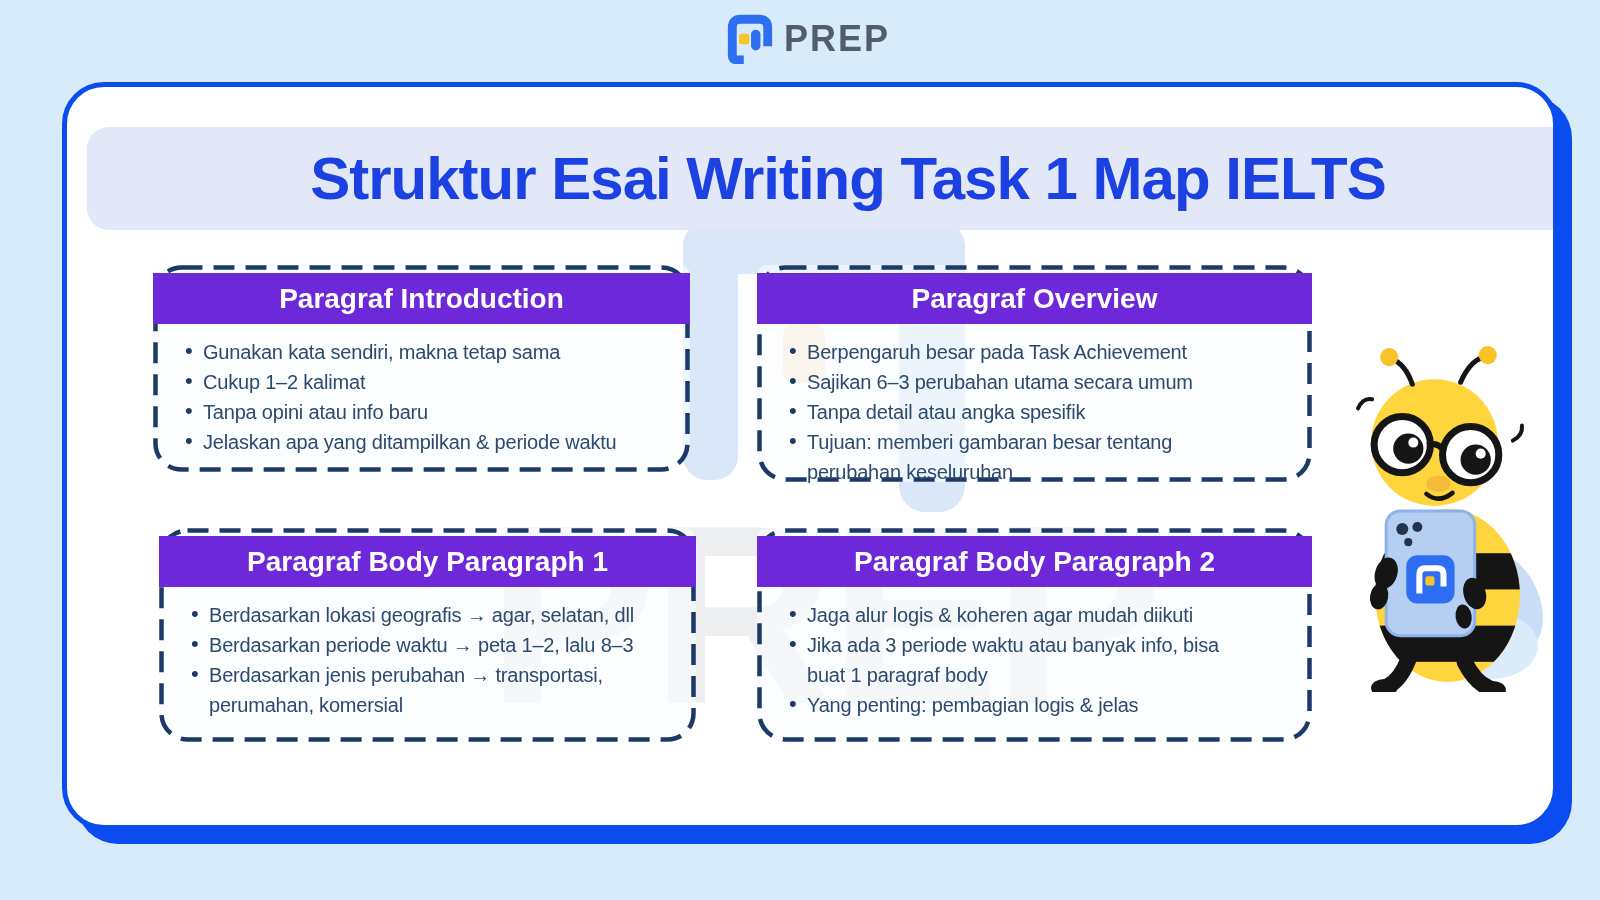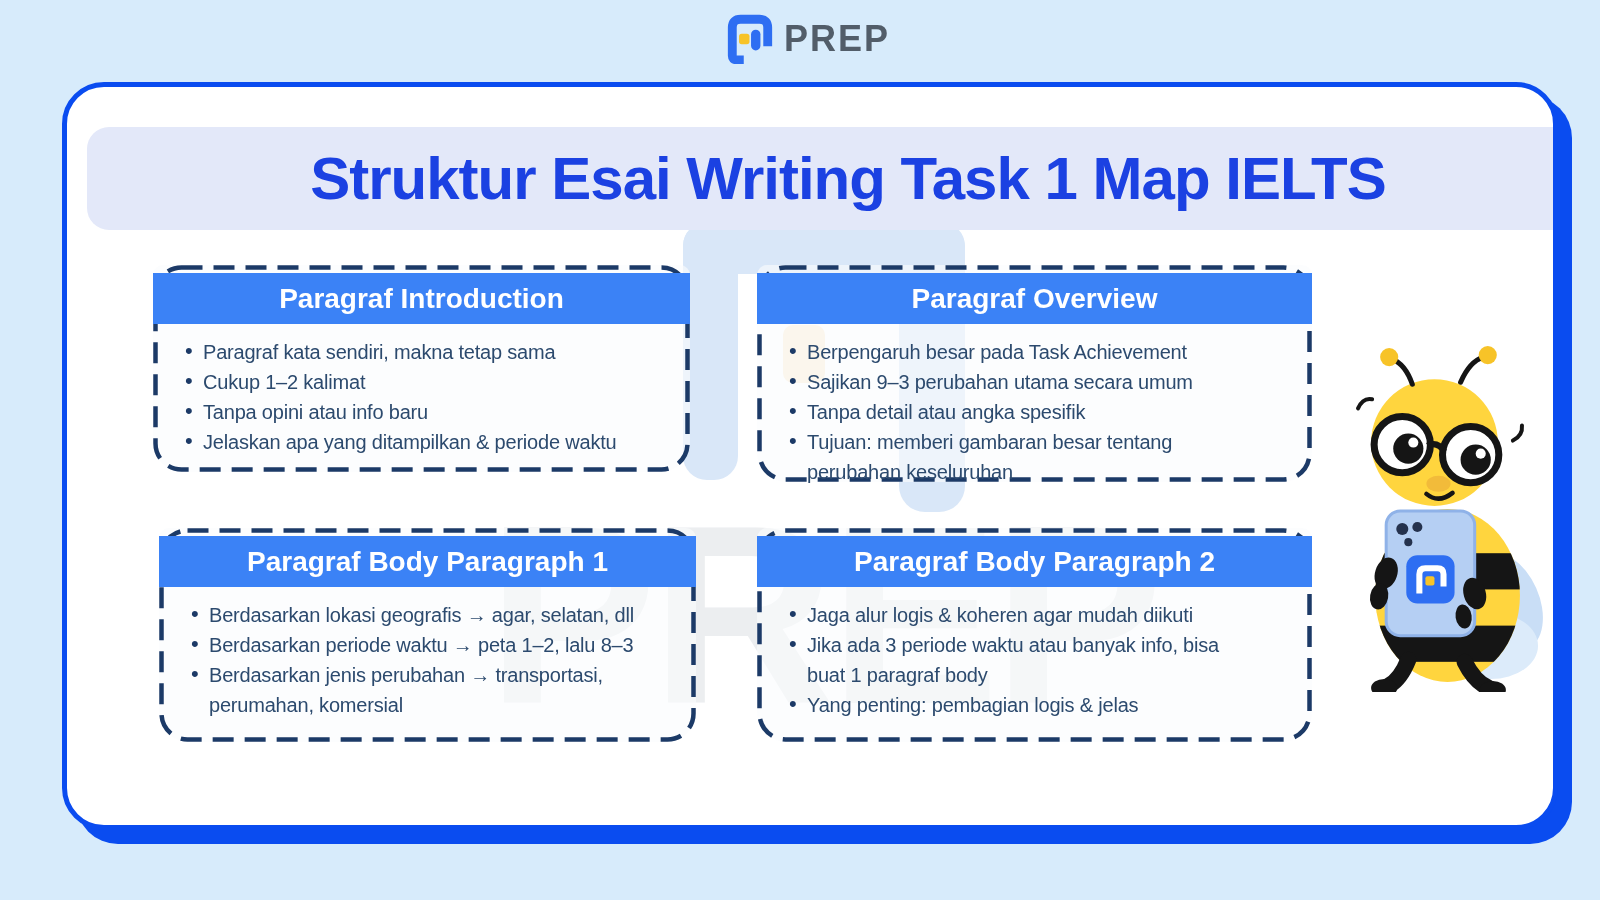--- a/index.html
+++ b/index.html
@@ -62,21 +62,21 @@
   
   .card { position:absolute; z-index:2; border-radius:10px 10px 30px 30px;
           background:rgba(250,251,253,0.62); }
   .card svg.dash { position:absolute; inset:0; width:100%; height:100%; overflow:visible; pointer-events:none; }
   .card svg.dash rect {
     fill:none; stroke:#1c3a67; stroke-width:4.5; stroke-dasharray:21 11;
     x:2.5px; y:2.5px; width:calc(100% - 5px); height:calc(100% - 5px); rx:26px;
   }
   .card .card-header {
     position:absolute; left:0; right:0; top:8px; height:51px;
-    background:#3b82f6; color:#ffffff;
+    background:#6d28d9; color:#ffffff;
     display:flex; align-items:center; justify-content:center;
     font-size:28px; font-weight:bold; z-index:1;
   }
   .card ul {
     position:absolute; left:28px; right:8px; top:72px;
     list-style:none;
   }
   .card li {
     position:relative; padding-left:22px;
     font-size:20px; line-height:30px; letter-spacing:-0.2px;
@@ -125,35 +125,35 @@
       <div class="title-band">
         <h1>Struktur Esai Writing Task 1 Map IELTS</h1>
       </div>
 
       <section class="card" id="card-intro">
         <svg class="dash">
             <rect></rect>
           </svg>
         <div class="card-header">Paragraf Introduction</div>
         <ul>
-          <li>Paragraf kata sendiri, makna tetap sama</li>
+          <li>Gunakan kata sendiri, makna tetap sama</li>
           <li>Cukup 1–2 kalimat</li>
           <li>Tanpa opini atau info baru</li>
           <li>Jelaskan apa yang ditampilkan &amp; periode waktu</li>
         </ul>
       </section>
 
       <section class="card" id="card-over">
         <svg class="dash">
             <rect></rect>
           </svg>
         <div class="card-header">Paragraf Overview</div>
         <ul>
           <li>Berpengaruh besar pada Task Achievement</li>
-          <li>Sajikan 9–3 perubahan utama secara umum</li>
+          <li>Sajikan 6–3 perubahan utama secara umum</li>
           <li>Tanpa detail atau angka spesifik</li>
           <li class="w1">Tujuan: memberi gambaran besar tentang perubahan keseluruhan</li>
         </ul>
       </section>
 
       <section class="card" id="card-body1">
         <svg class="dash">
             <rect></rect>
           </svg>
         <div class="card-header">Paragraf Body Paragraph 1</div>

